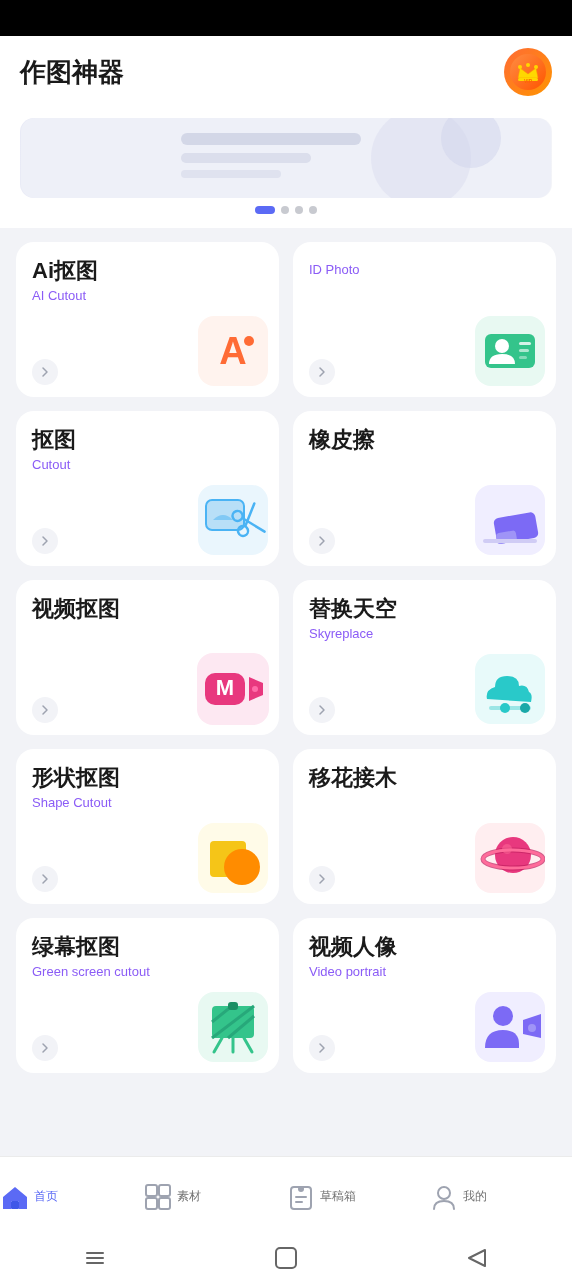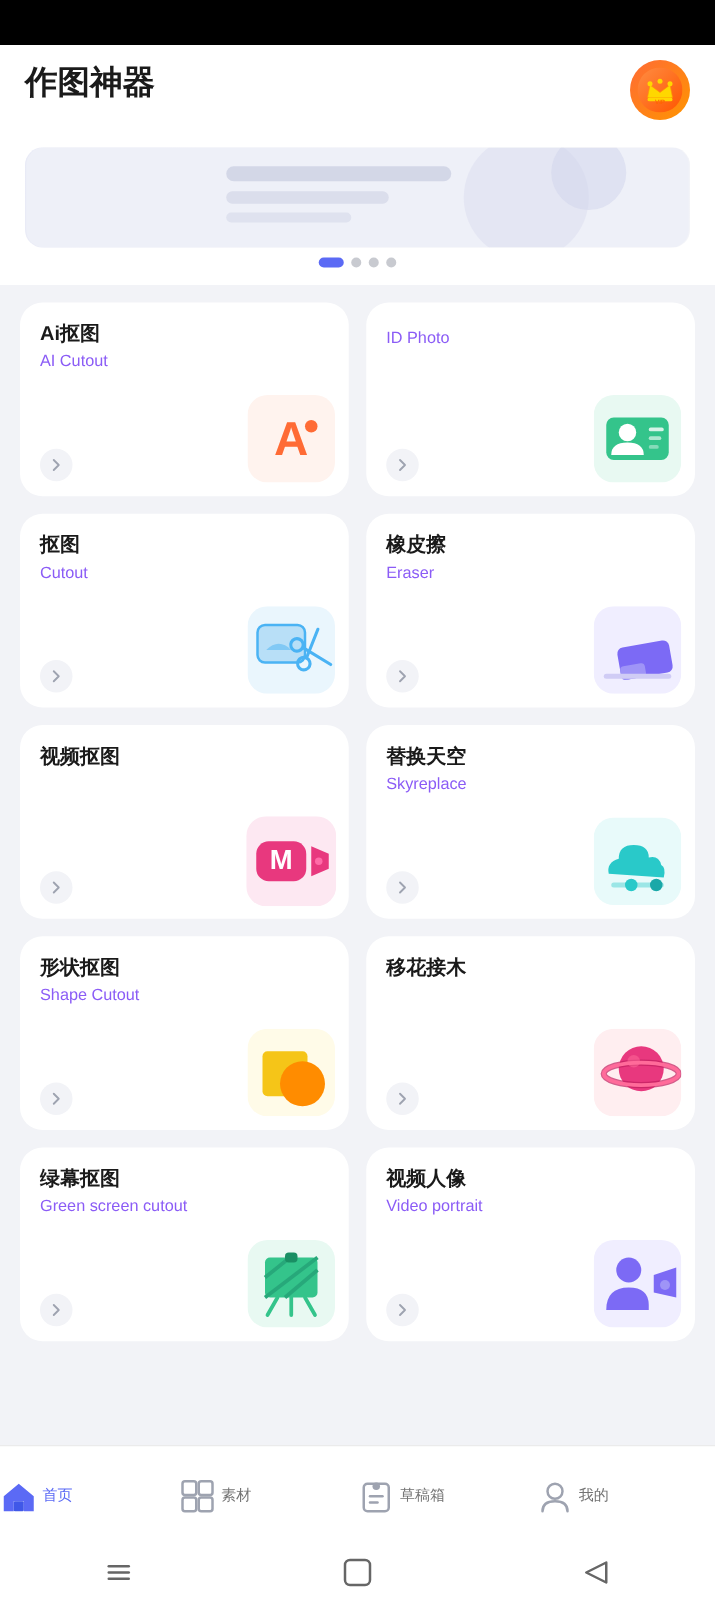--- a/index.html
+++ b/index.html
@@ -19,21 +19,21 @@
       height: 36px;
       width: 100%;
       flex-shrink: 0;
     }
 
     
     .header {
       background: #fff;
       padding: 12px 20px;
       display: flex;
-      align-items: flex-start;
+      align-items: center;
       justify-content: space-between;
       flex-shrink: 0;
     }
     .header-title {
       font-size: 26px;
       font-weight: 700;
       color: #1a1a1a;
     }
     .vip-badge {
       width: 48px;
@@ -104,21 +104,21 @@
       border-radius: 18px;
       padding: 16px 16px 12px;
       position: relative;
       overflow: hidden;
       min-height: 155px;
       display: flex;
       flex-direction: column;
       cursor: pointer;
     }
     .card-title-cn {
-      font-size: 16px;
+      font-size: 22px;
       font-weight: 700;
       color: #1a1a1a;
       line-height: 1.2;
     }
     .card-title-en {
       font-size: 13px;
       color: #8b5cf6;
       margin-top: 4px;
       line-height: 1.3;
     }
@@ -319,21 +319,20 @@
             <circle cx="8" cy="22" r="5" fill="none" stroke="#4ab3f4" stroke-width="2.5"></circle>
             <line x1="12" y1="10" x2="28" y2="30" stroke="#4ab3f4" stroke-width="2.5" stroke-linecap="round"></line>
             <line x1="12" y1="18" x2="28" y2="0" stroke="#4ab3f4" stroke-width="2.5" stroke-linecap="round"></line>
           </g>
         </svg>
       </div>
     </div>
 
     <div class="card">
       <span class="card-title-cn">橡皮擦</span>
-      <span class="card-title-en">Eraser</span>
       <div class="card-arrow">
         <svg viewBox="0 0 12 12" fill="none">
           <path d="M4 2l4 4-4 4" stroke="#9ea3b0" stroke-width="1.5" stroke-linecap="round" stroke-linejoin="round"></path>
         </svg>
       </div>
       <div class="card-icon">
         <svg width="70" height="70" viewBox="0 0 70 70">
           <rect width="70" height="70" rx="16" fill="#f0eeff"></rect>
 
           <g transform="translate(5,15) rotate(0)">

